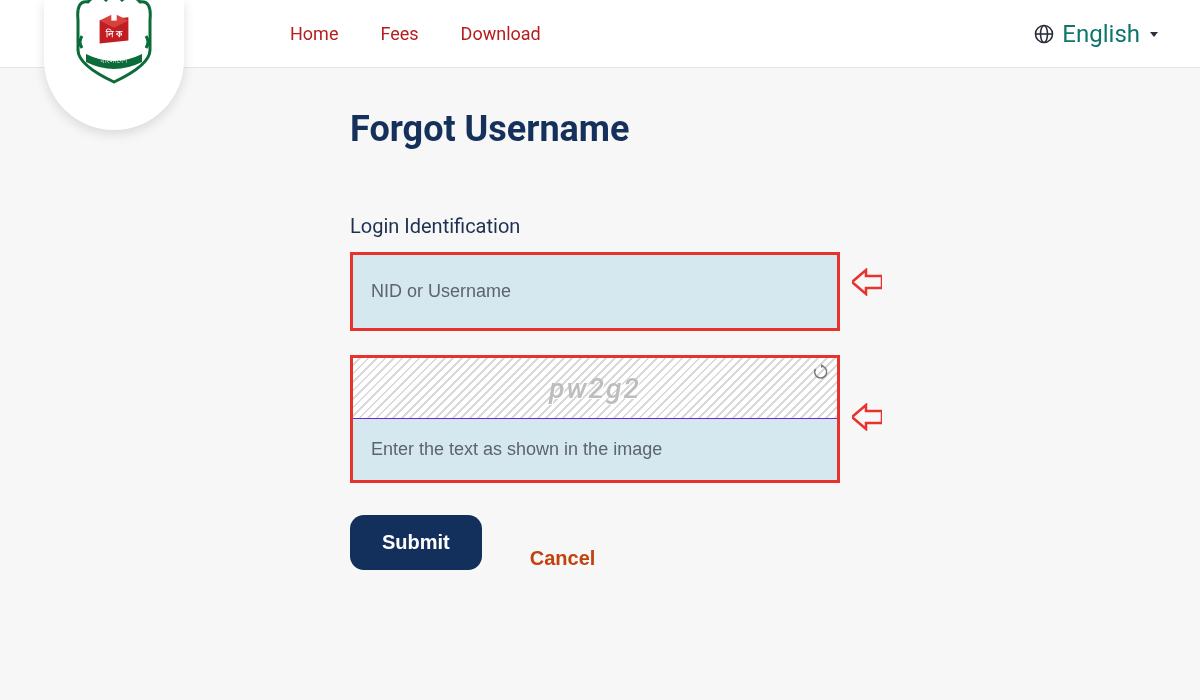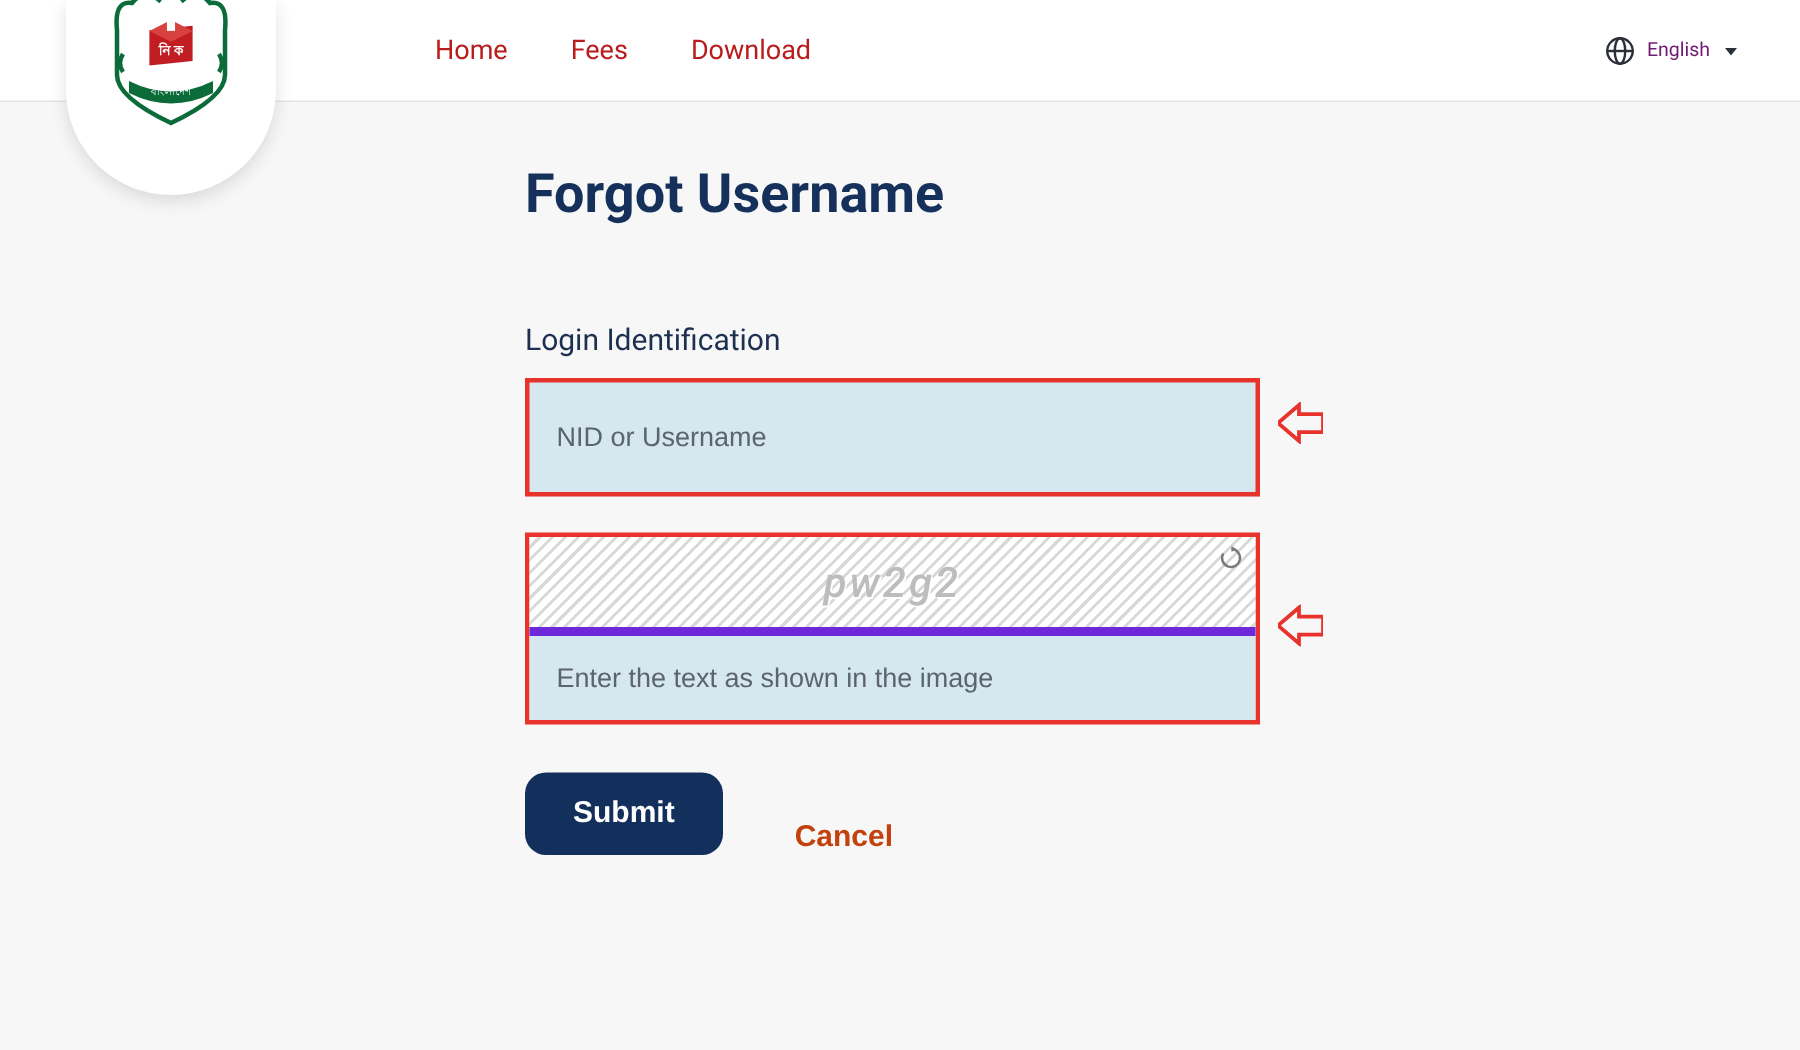--- a/index.html
+++ b/index.html
@@ -50,22 +50,22 @@
       color: #b91c1c;
       font-size: 18px;
       text-decoration: none;
       cursor: pointer;
     }
     .lang {
       margin-left: auto;
       display: flex;
       align-items: center;
       gap: 8px;
-      color: #701a75;
-      font-size: 13px;
+      color: #0f766e;
+      font-size: 24px;
       cursor: pointer;
     }
     .lang svg {
       flex-shrink: 0;
     }
     .main {
       padding: 40px 0 0 350px;
     }
     .title {
       font-size: 36px;
@@ -126,21 +126,21 @@
       position: absolute;
       right: 8px;
       top: 6px;
       cursor: pointer;
     }
     .captcha-input {
       width: 100%;
       height: 62px;
       background: #d5e7ef;
       border: none;
-      border-top: 6px solid #6d28d9;
+      border-top: 1px solid #6d28d9;
       font-size: 18px;
       color: #555;
       padding: 0 18px;
       outline: none;
     }
     .captcha-input::placeholder {
       color: #5c6470;
     }
     .btns {
       display: flex;

